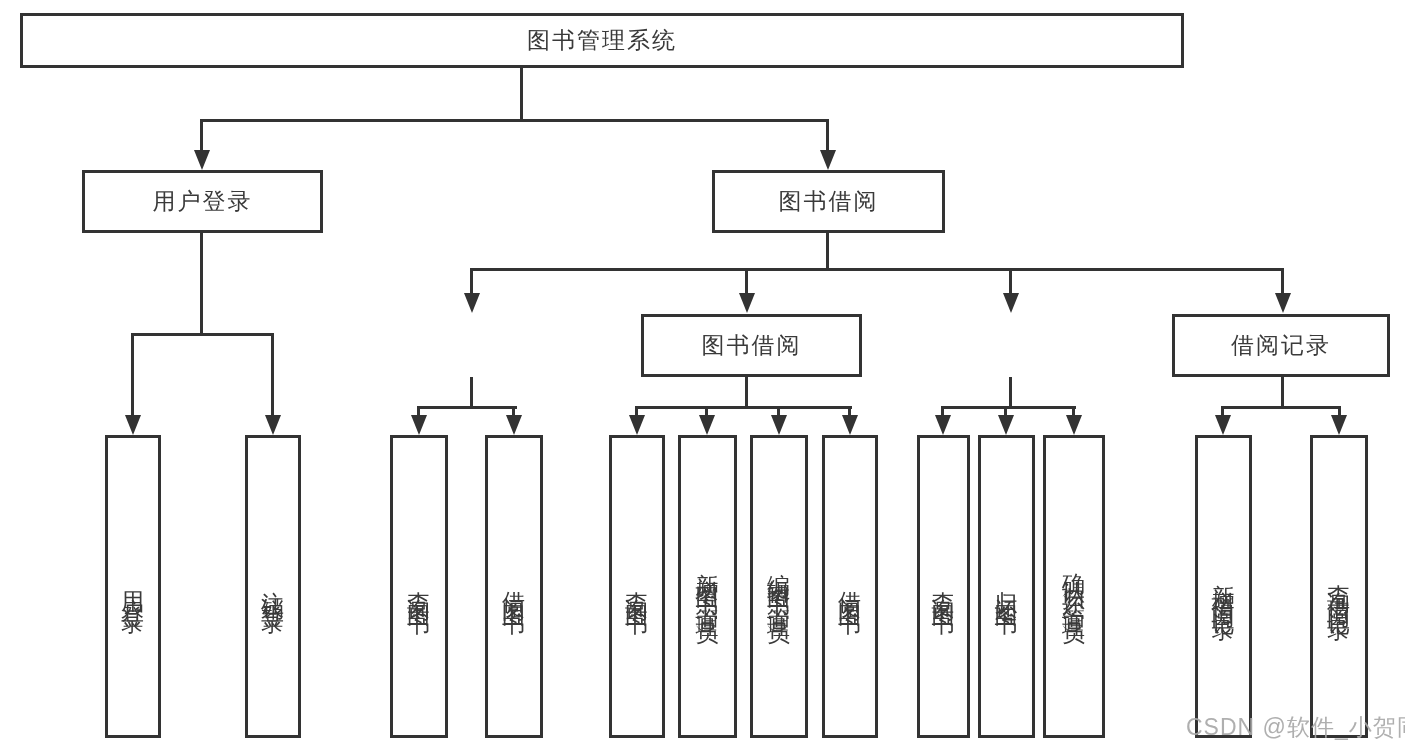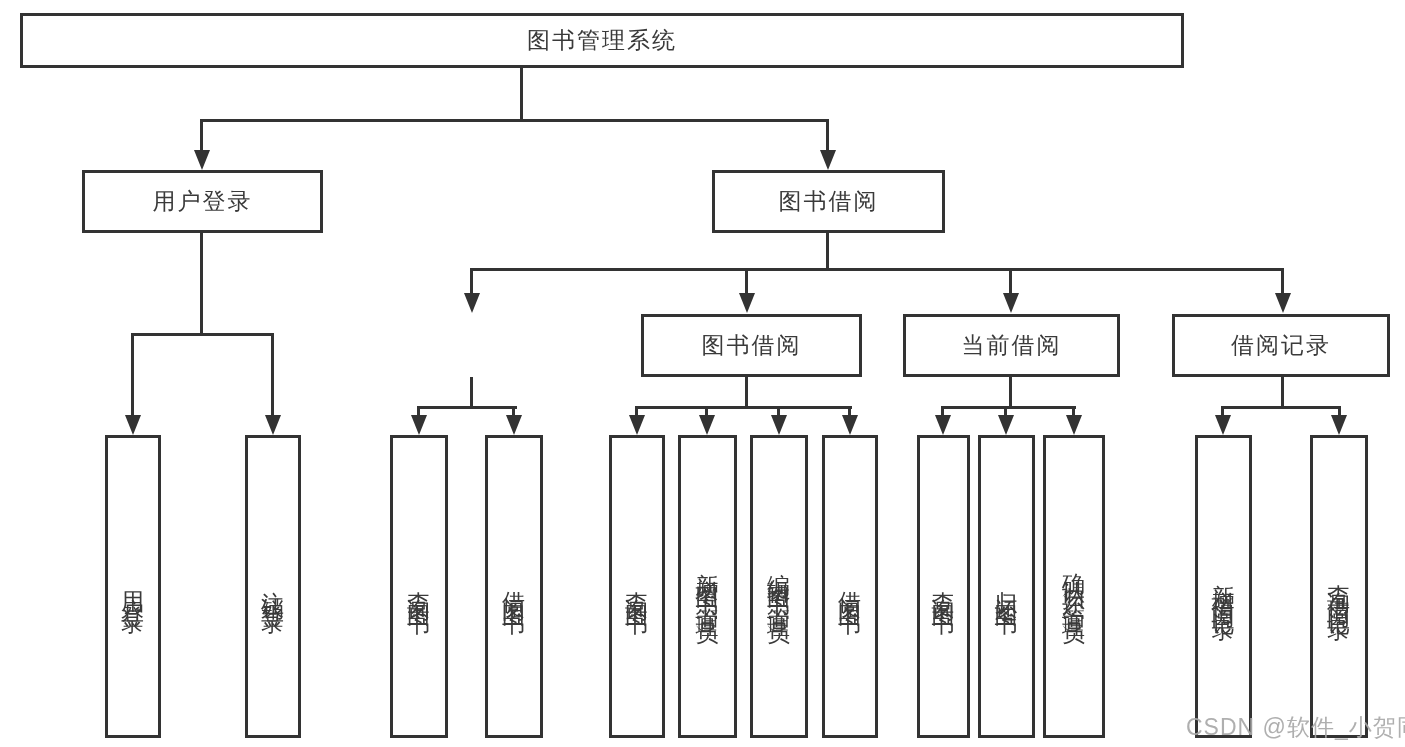--- a/index.html
+++ b/index.html
@@ -104,23 +104,20 @@
   <div class="vline" style="left:745px; top:268px; height:27px;"></div>
   <div class="arrow" style="left:739px; top:293px;"></div>
   <div class="vline" style="left:1009px; top:268px; height:27px;"></div>
   <div class="arrow" style="left:1003px; top:293px;"></div>
   <div class="vline" style="left:1281px; top:268px; height:27px;"></div>
   <div class="arrow" style="left:1275px; top:293px;"></div>
 
   <div class="box" style="left:641px; top:314px; width:221px; height:63px;">
     <span class="lbl">图书借阅</span>
   </div>
-  <div class="box" style="left:903px; top:314px; width:217px; height:63px;">
-    <span class="lbl">当前借阅</span>
-  </div>
   <div class="box" style="left:1172px; top:314px; width:218px; height:63px;">
     <span class="lbl">借阅记录</span>
   </div>
 
   <div class="vline" style="left:470px; top:377px; height:32px;"></div>
   <div class="hline" style="left:417px; top:406px; width:100px;"></div>
   <div class="vline" style="left:417px; top:406px; height:11px;"></div>
   <div class="arrow" style="left:411px; top:415px;"></div>
   <div class="vline" style="left:512px; top:406px; height:11px;"></div>
   <div class="arrow" style="left:506px; top:415px;"></div>

